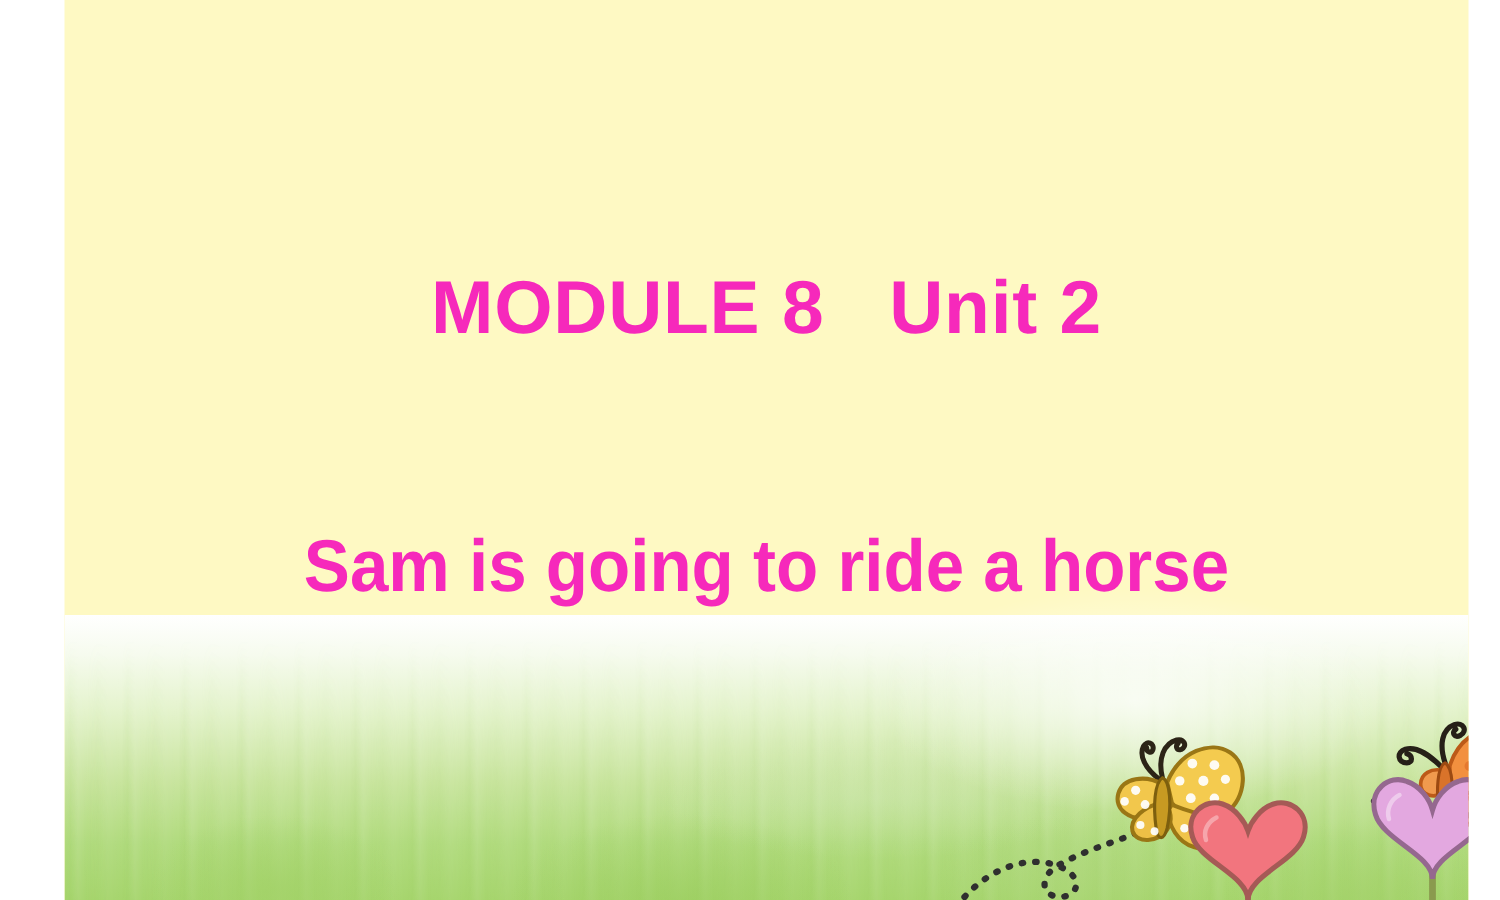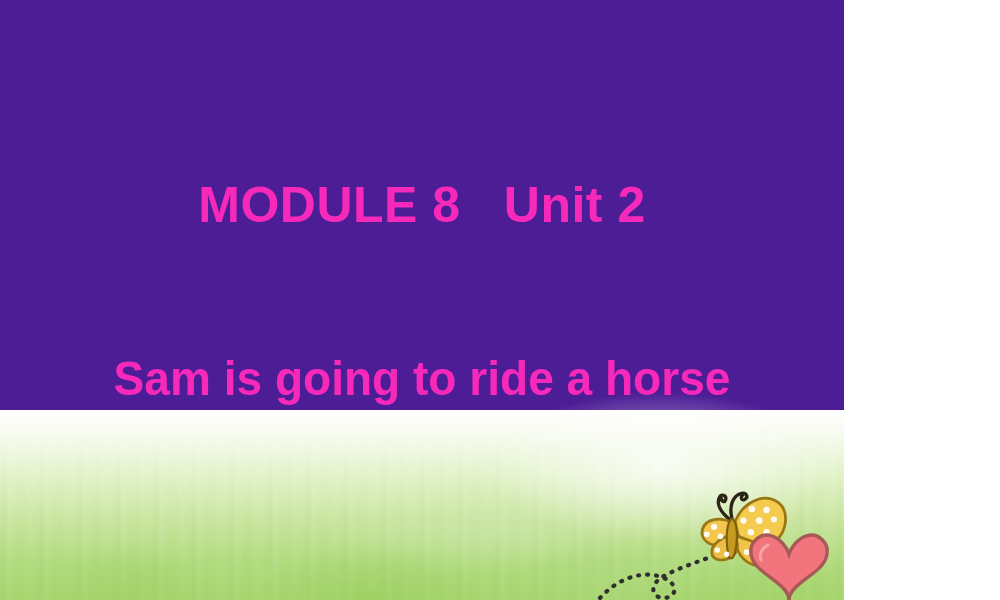--- a/index.html
+++ b/index.html
@@ -2,25 +2,26 @@
 <html><head>
 <meta charset="utf-8">
 <style>
   html, body {
     margin: 0;
     padding: 0;
     background: #ffffff;
   }
   #slide {
     position: relative;
-    width: 844px;
+    width: 936px;
     height: 600px;
     overflow: hidden;
-    background: #4c1d95;
+    background: #fef9c3;
     font-family: "Liberation Sans", sans-serif;
+    margin-left: 43px;
   }
 
   
   .grass-base {
     position: absolute;
     left: 0;
     right: 0;
     bottom: 0;
     height: 190px;
     background: linear-gradient(to bottom,

